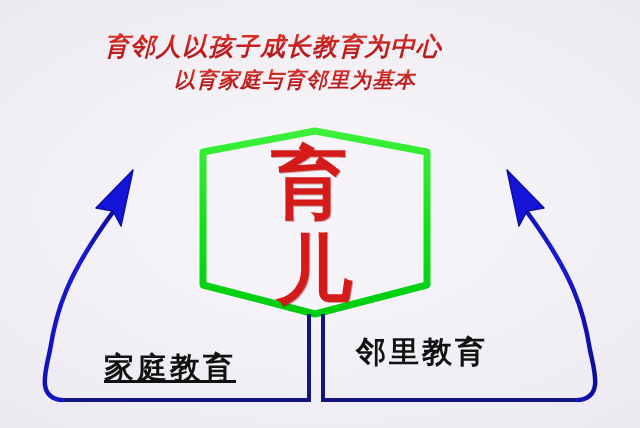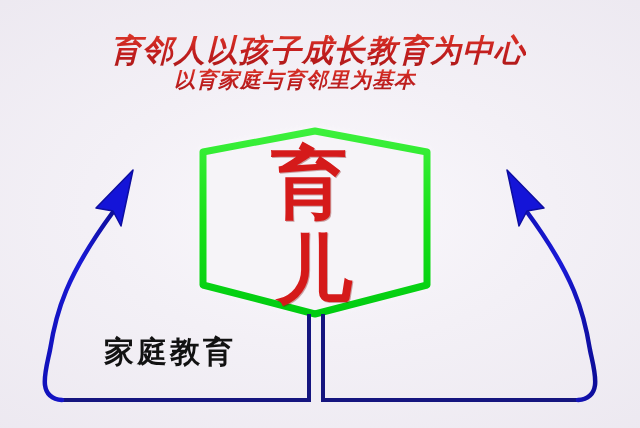--- a/index.html
+++ b/index.html
@@ -34,23 +34,23 @@
     font-weight: bold;
     font-style: italic;
     letter-spacing: 1px;
     background: linear-gradient(180deg, #e03a2a 0%, #c41f1f 50%, #a81818 100%);
     -webkit-background-clip: text;
     background-clip: text;
     color: transparent;
     -webkit-text-fill-color: transparent;
   }
   #title-line-1 {
-    left: 110px;
+    left: 104px;
     top: 30px;
-    font-size: 31px;
+    font-size: 25px;
   }
   #title-line-2 {
     left: 174px;
     top: 66px;
     font-size: 21px;
   }
   .hex-label {
     position: absolute;
     font-family: "DejaVu Sans", sans-serif;
     font-weight: bold;
@@ -72,21 +72,22 @@
     position: absolute;
     font-family: "DejaVu Sans", sans-serif;
     font-weight: bold;
     font-size: 30px;
     color: #121212;
     white-space: nowrap;
     letter-spacing: 3px;
   }
   #branch-label-left {
     left: 104px;
-    top: 332px;
+    top: 348px;
+    text-decoration: underline;
   }
   #branch-label-right {
     left: 356px;
     top: 332px;
   }
 </style>
 </head>
 <body>
 
 <div id="stage">
@@ -131,14 +132,15 @@
   <div class="title-line" id="title-line-1">育邻人以孩子成长教育为中心</div>
 
   <div class="title-line" id="title-line-2">以育家庭与育邻里为基本</div>
 
   <div class="hex-label" id="center-char-1">育</div>
 
   <div class="hex-label" id="center-char-2">儿</div>
 
   <div class="branch-label" id="branch-label-left">家庭教育</div>
 
+  <div class="branch-label" id="branch-label-right">邻里教育</div>
 
 </div>
 
 </body></html>

